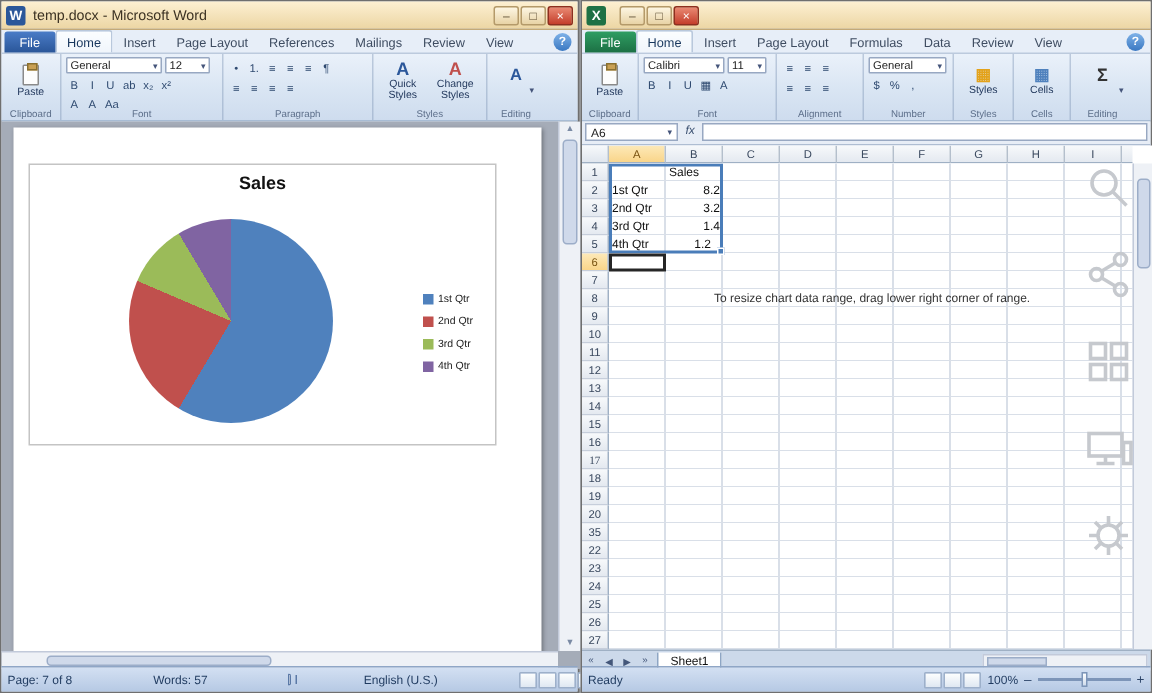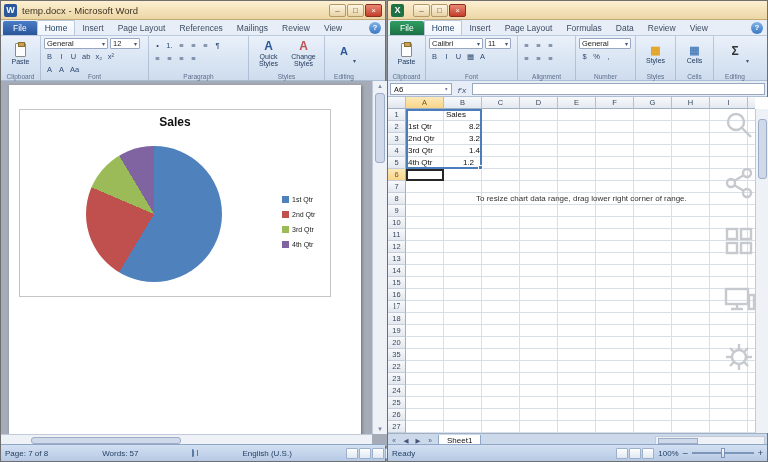--- a/index.html
+++ b/index.html
@@ -81,21 +81,21 @@
   .viewbtns { display:flex; gap:1px; }
   .vb { width:12px; height:11px; background:linear-gradient(#fdfefe,#dfe8f2); border:1px solid #9db0ca; border-radius:1px; }
   .zoom-track { position:relative; width:62px; height:2px; background:#7d95b8; }
   .zoom-thumb { position:absolute; top:-4px; width:4px; height:10px; background:linear-gradient(#fefefe,#cfdcec); border:1px solid #7d95b8; }
   .zoom-btn { font-size:9px; color:#2c4468; line-height:9px; }
   .book-icon { width:10px; height:8px; background:#fff; border:1px solid #5b79a6; border-radius:1px 3px 3px 1px; position:relative; }
   .book-icon:before { content:""; position:absolute; left:4px; top:0; bottom:0; width:1px; background:#5b79a6; }
 
   
   #formula-bar { position:absolute; left:0; top:80px; right:0; height:16px; background:#e7edf6;
-    border-bottom:1px solid #aebdd2; display:flex; align-items:flex-end; padding:1px 2px;font-family:Liberation Mono, monospace; }
+    border-bottom:1px solid #aebdd2; display:flex; align-items:flex-start; padding:1px 2px; }
   #name-box { width:62px; height:12px; background:#fff; border:1px solid #98a8c2; font-size:8px; color:#222;
     display:flex; align-items:center; padding:0 3px; }
   #fx-label { font-size:8px; font-style:italic; color:#3d5272; margin:0 5px; }
   #formula-input { flex:1; height:12px; background:#fff; border:1px solid #98a8c2; }
 
   
   #sheet-area { position:absolute; left:0; top:96px; width:381px; height:336px; background:#fff; overflow:hidden; }
   #corner-box { position:absolute; left:0; top:0; width:18px; height:12px;
     background:linear-gradient(#f7f9fb,#e0e6ee); border-right:1px solid #b4bfcc; border-bottom:1px solid #9fb0c4; }
   #col-headers { position:absolute; left:18px; top:0; right:14px; height:12px; overflow:hidden; }

